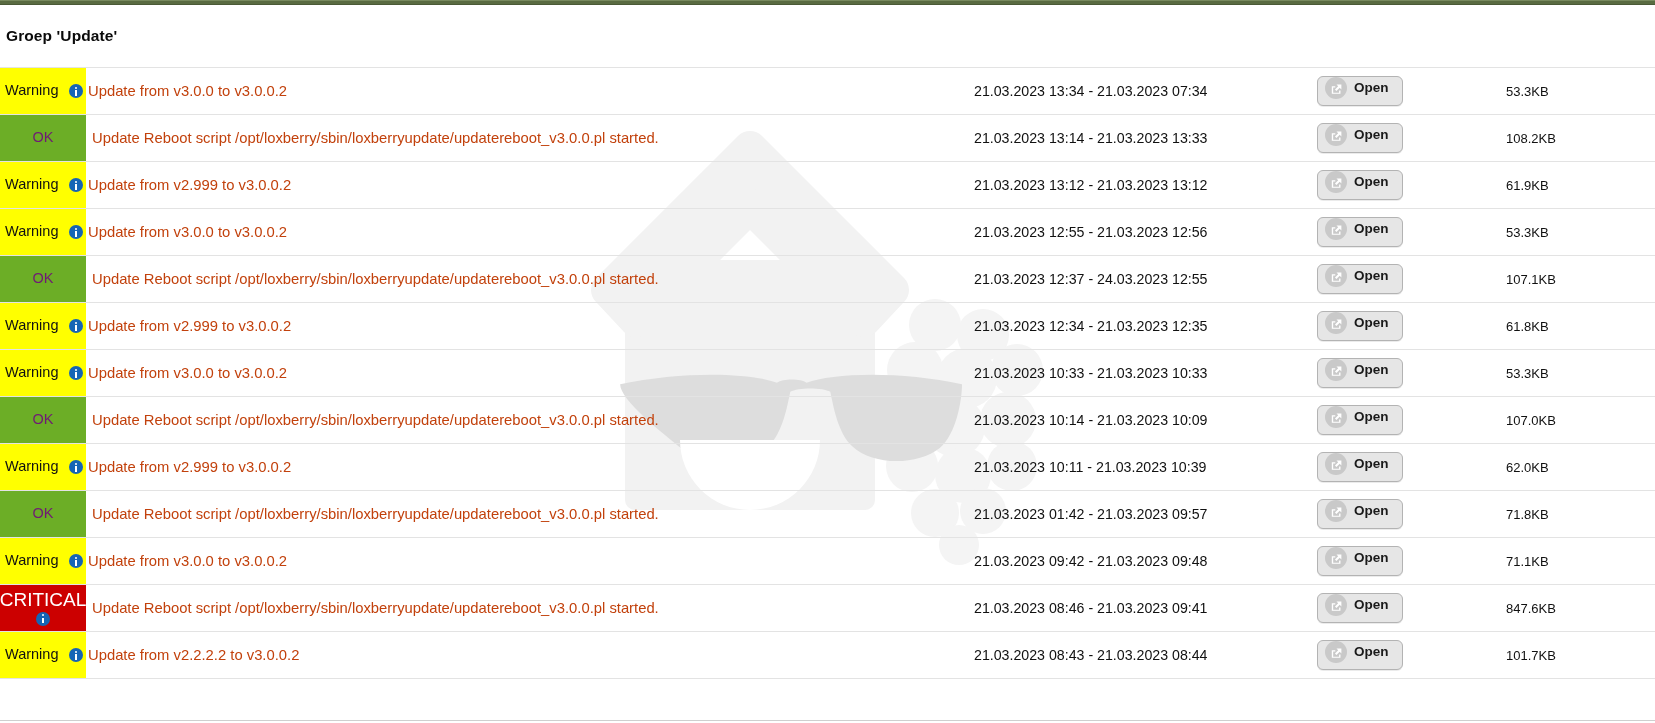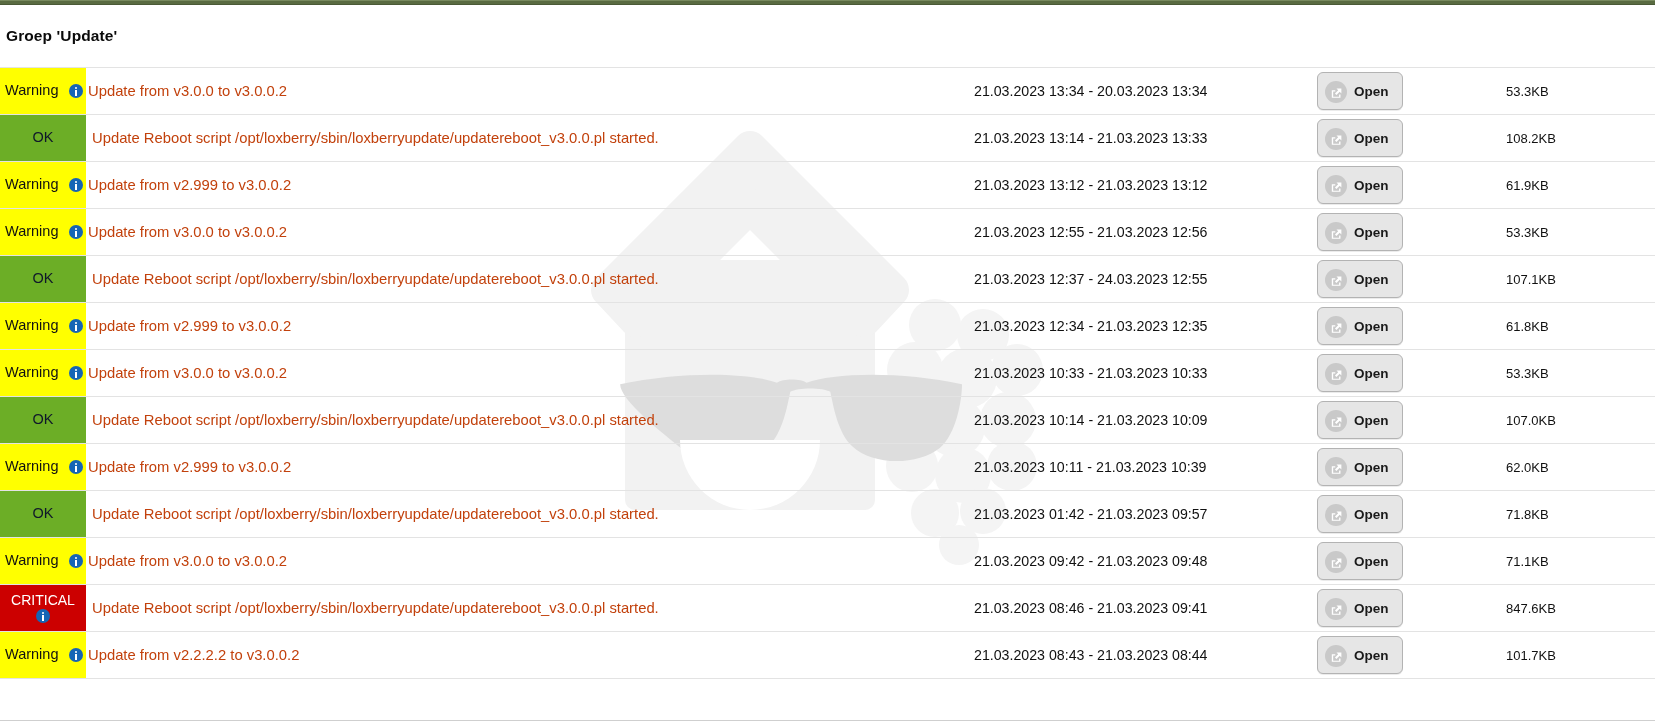--- a/index.html
+++ b/index.html
@@ -99,35 +99,35 @@
     flex-wrap: wrap;
     gap: 0 4px;
   }
   .badge.warning {
     background: #ffff00;
     color: #111111;
     justify-content: space-between;
   }
   .badge.ok {
     background: #6cae26;
-    color: #0f172a;
+    color: #701a75;
     justify-content: center;
     padding: 0;
   }
   .badge.critical {
     background: #cc0000;
     color: #ffffff;
     justify-content: center;
     align-content: center;
     padding: 0;
     flex-direction: column;
     gap: 2px;
   }
   .badge-label { white-space: nowrap; }
-  .badge.critical .badge-label { font-size: 14px; }
+  .badge.critical .badge-label { font-size: 19px; }
 
   .info-icon {
     display: inline-block;
     width: 14px; height: 14px;
     flex: 0 0 14px;
     border-radius: 50%;
     background: #1565b5;
     position: relative;
     vertical-align: middle;
   }
@@ -172,21 +172,21 @@
     text-align: left;
     padding-left: 6px !important;
   }
   .open-btn {
     display: inline-flex;
     align-items: center;
     gap: 7px;
     background: #e6e6e6;
     border: 1px solid #b3b3b3;
     border-radius: 6px;
-    padding: 8px 13px 6px 7px;
+    padding: 0 13px 6px 7px;
     font-family: "Liberation Sans", sans-serif;
     font-size: 13.5px;
     font-weight: bold;
     color: #1a1a1a;
     cursor: pointer;
     box-shadow: 0 1px 0 rgba(0,0,0,.08);
     line-height: 1;
   }
   .open-btn-icon {
     width: 22px; height: 22px;
@@ -273,21 +273,21 @@
   </colgroup>
   <tbody id="rows">
       <tr>
         <td class="badge-cell">
           <div class="badge warning">
             <span class="badge-label">Warning</span>
             <span class="info-icon"></span>
           </div>
         </td>
         <td class="msg-cell">Update from v3.0.0 to v3.0.0.2</td>
-        <td class="date-cell">21.03.2023 13:34 - 20.03.2023 13:34</td>
+        <td class="date-cell">21.03.2023 13:34 - 21.03.2023 07:34</td>
         <td class="open-cell"><button class="open-btn">
             <span class="open-btn-icon">
               <svg width="13" height="13" viewBox="0 0 16 16" aria-hidden="true">
                 <path d="M2.2 5.1 h4.3 v1.7 H3.9 v6.4 h7.3 V10.6 h1.7 v4.0 H2.2 Z" fill="#ffffff"></path>
                 <path d="M8.0 3.2 h6.0 v6.0 l-2.1 -2.1 -4.0 4.0 -1.8 -1.8 4.0 -4.0 Z" fill="#ffffff"></path>
               </svg>
             </span>
             <span>Open</span>
           </button></td>
         <td class="size-cell">53.3KB</td>

